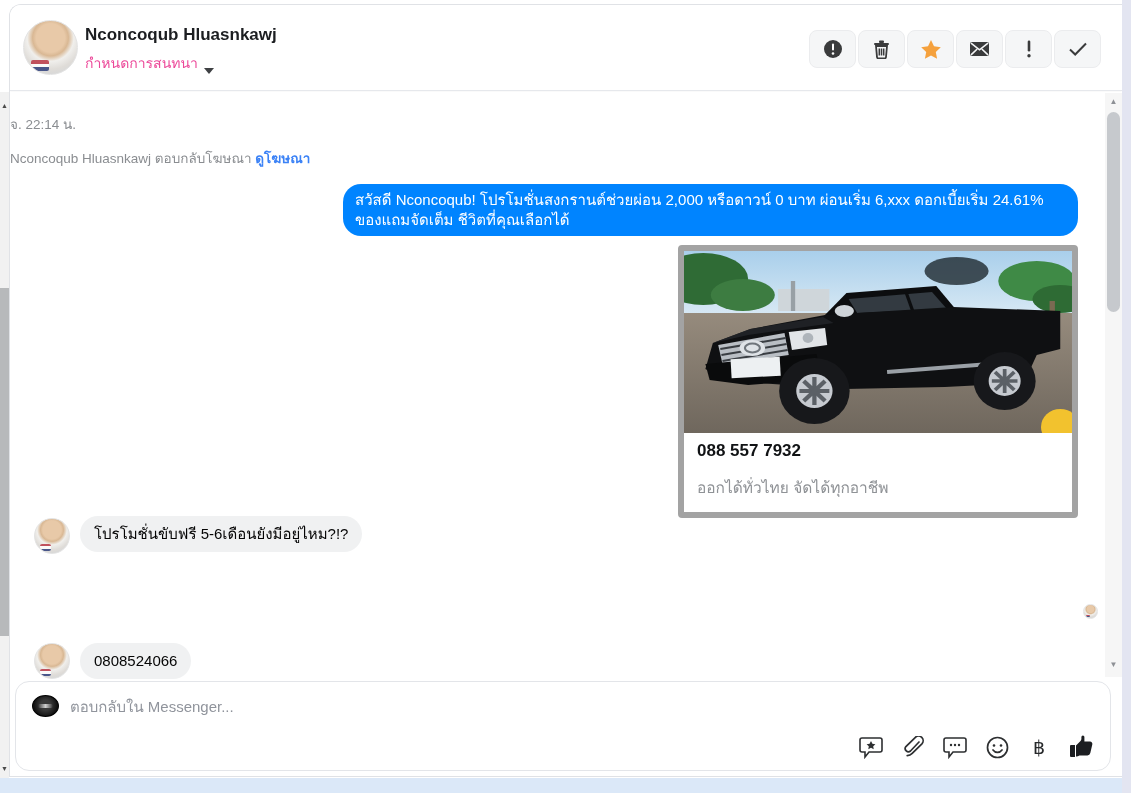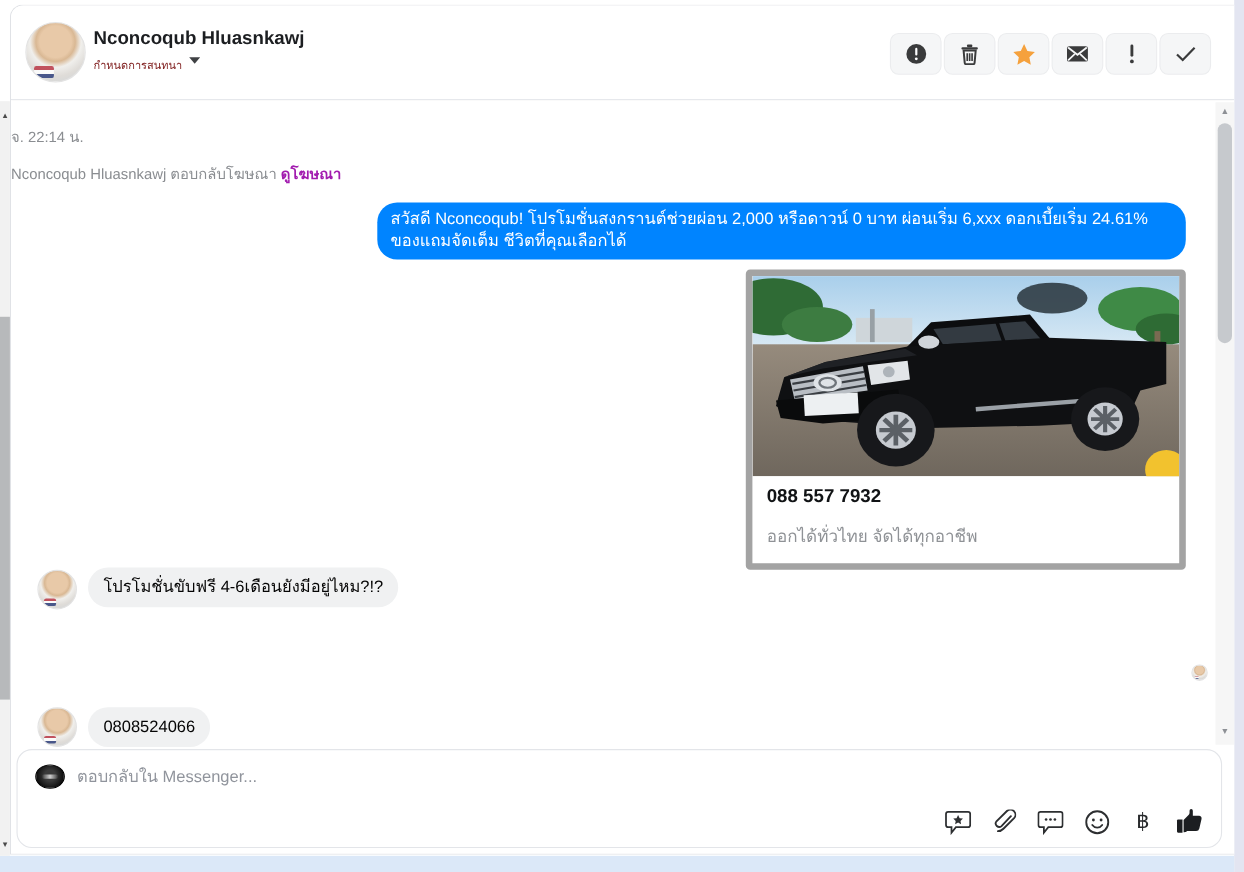--- a/index.html
+++ b/index.html
@@ -19,34 +19,34 @@
   
   .header { position:absolute; left:0; top:0; width:100%; height:86px; background:#fff;
             border-bottom:1px solid #e6e8ec; box-shadow:0 1px 2px rgba(0,0,0,0.03); }
   .avatar { border-radius:50%;
             background: radial-gradient(circle at 50% 32%, #e8c9a8 0 32%, #d9b894 40%, #f0efec 52%, #dfdcd8 70%, #cdd3d8 100%); 
             border:1px solid #e3e3e3; position:relative; overflow:hidden; }
   .avatar::after { content:""; position:absolute; left:14%; bottom:6%; width:34%; height:20%;
             background:linear-gradient(#b93746 33%, #fff 33% 66%, #2e3f7c 66%); border-radius:2px; opacity:.85; }
   .header .avatar { position:absolute; left:13px; top:15px; width:55px; height:55px; }
   .header-name { position:absolute; left:75px; top:20px; font-size:17px; font-weight:bold; color:#1c1e21; }
-  .header-sub { position:absolute; left:75px; top:47px; font-size:10px; color:#7f1d1d; display:flex; align-items:flex-start; gap:6px; cursor:pointer; }
+  .header-sub { position:absolute; left:75px; top:47px; font-size:14px; color:#ec4899; display:flex; align-items:flex-end; gap:6px; cursor:pointer; }
   .caret-down { width:0; height:0; border-left:5px solid transparent; border-right:5px solid transparent; border-top:6px solid #3f4144; display:inline-block; }
 
   .header-actions { position:absolute; top:25px; right:21px; display:flex; gap:2px; }
   .hbtn { width:47px; height:38px; background:#f5f6f7; border:1px solid #ebecee; border-radius:8px;
           display:flex; align-items:center; justify-content:center; cursor:pointer; }
   .hbtn svg { display:block; }
 
   
   .chat { position:absolute; left:0; top:87px; width:100%; height:585px; background:#fff; }
   .centerline { width:100%; text-align:left; color:#8a8d91; }
   .ts { position:absolute; top:21px; left:0; font-size:13.5px; }
   .ctx { position:absolute; top:55px; left:0; font-size:13.5px; }
-  .ctx .lnk { color:#a21caf; font-weight:bold; cursor:pointer; }
+  .ctx .lnk { color:#3b82f6; font-weight:bold; cursor:pointer; }
 
   .bubble-out { position:absolute; right:44px; background:#0084ff; color:#fff; font-size:15px; line-height:20px;
                 padding:6px 12px; border-radius:18px; }
   .bubble-in  { position:absolute; background:#f0f1f2; color:#050505; font-size:15px; line-height:20px;
                 padding:8px 14px; border-radius:18px; }
   .msg-avatar { position:absolute; width:36px; height:36px; }
 
   .ad-card { position:absolute; right:44px; top:153px; width:400px; border-radius:4px;
              border:6px solid #a3a3a3; overflow:hidden; background:#fff; cursor:pointer; }
   .ad-img { width:100%; height:182px; display:block; }
@@ -214,21 +214,21 @@
 
         <circle cx="352" cy="176" r="18" fill="#f2c22e"></circle>
       </svg>
       <div class="ad-info">
         <div class="ad-phone">088 557 7932</div>
         <div class="ad-caption">ออกได้ทั่วไทย จัดได้ทุกอาชีพ</div>
       </div>
     </div>
 
     <div class="msg-avatar avatar" style="left:24px; top:426px;"></div>
-    <div class="bubble-in" style="left:70px; top:424px;">โปรโมชั่นขับฟรี 4-6เดือนยังมีอยู่ไหม?!?</div>
+    <div class="bubble-in" style="left:70px; top:424px;">โปรโมชั่นขับฟรี 5-6เดือนยังมีอยู่ไหม?!?</div>
 
     <div class="seen-avatar avatar"></div>
 
     <div class="msg-avatar avatar" style="left:24px; top:551px;"></div>
     <div class="bubble-in" style="left:70px; top:551px;">0808524066</div>
 
   </div>
 
   <div class="vscroll">
     <div class="arr" style="top:5px;">▲</div>

